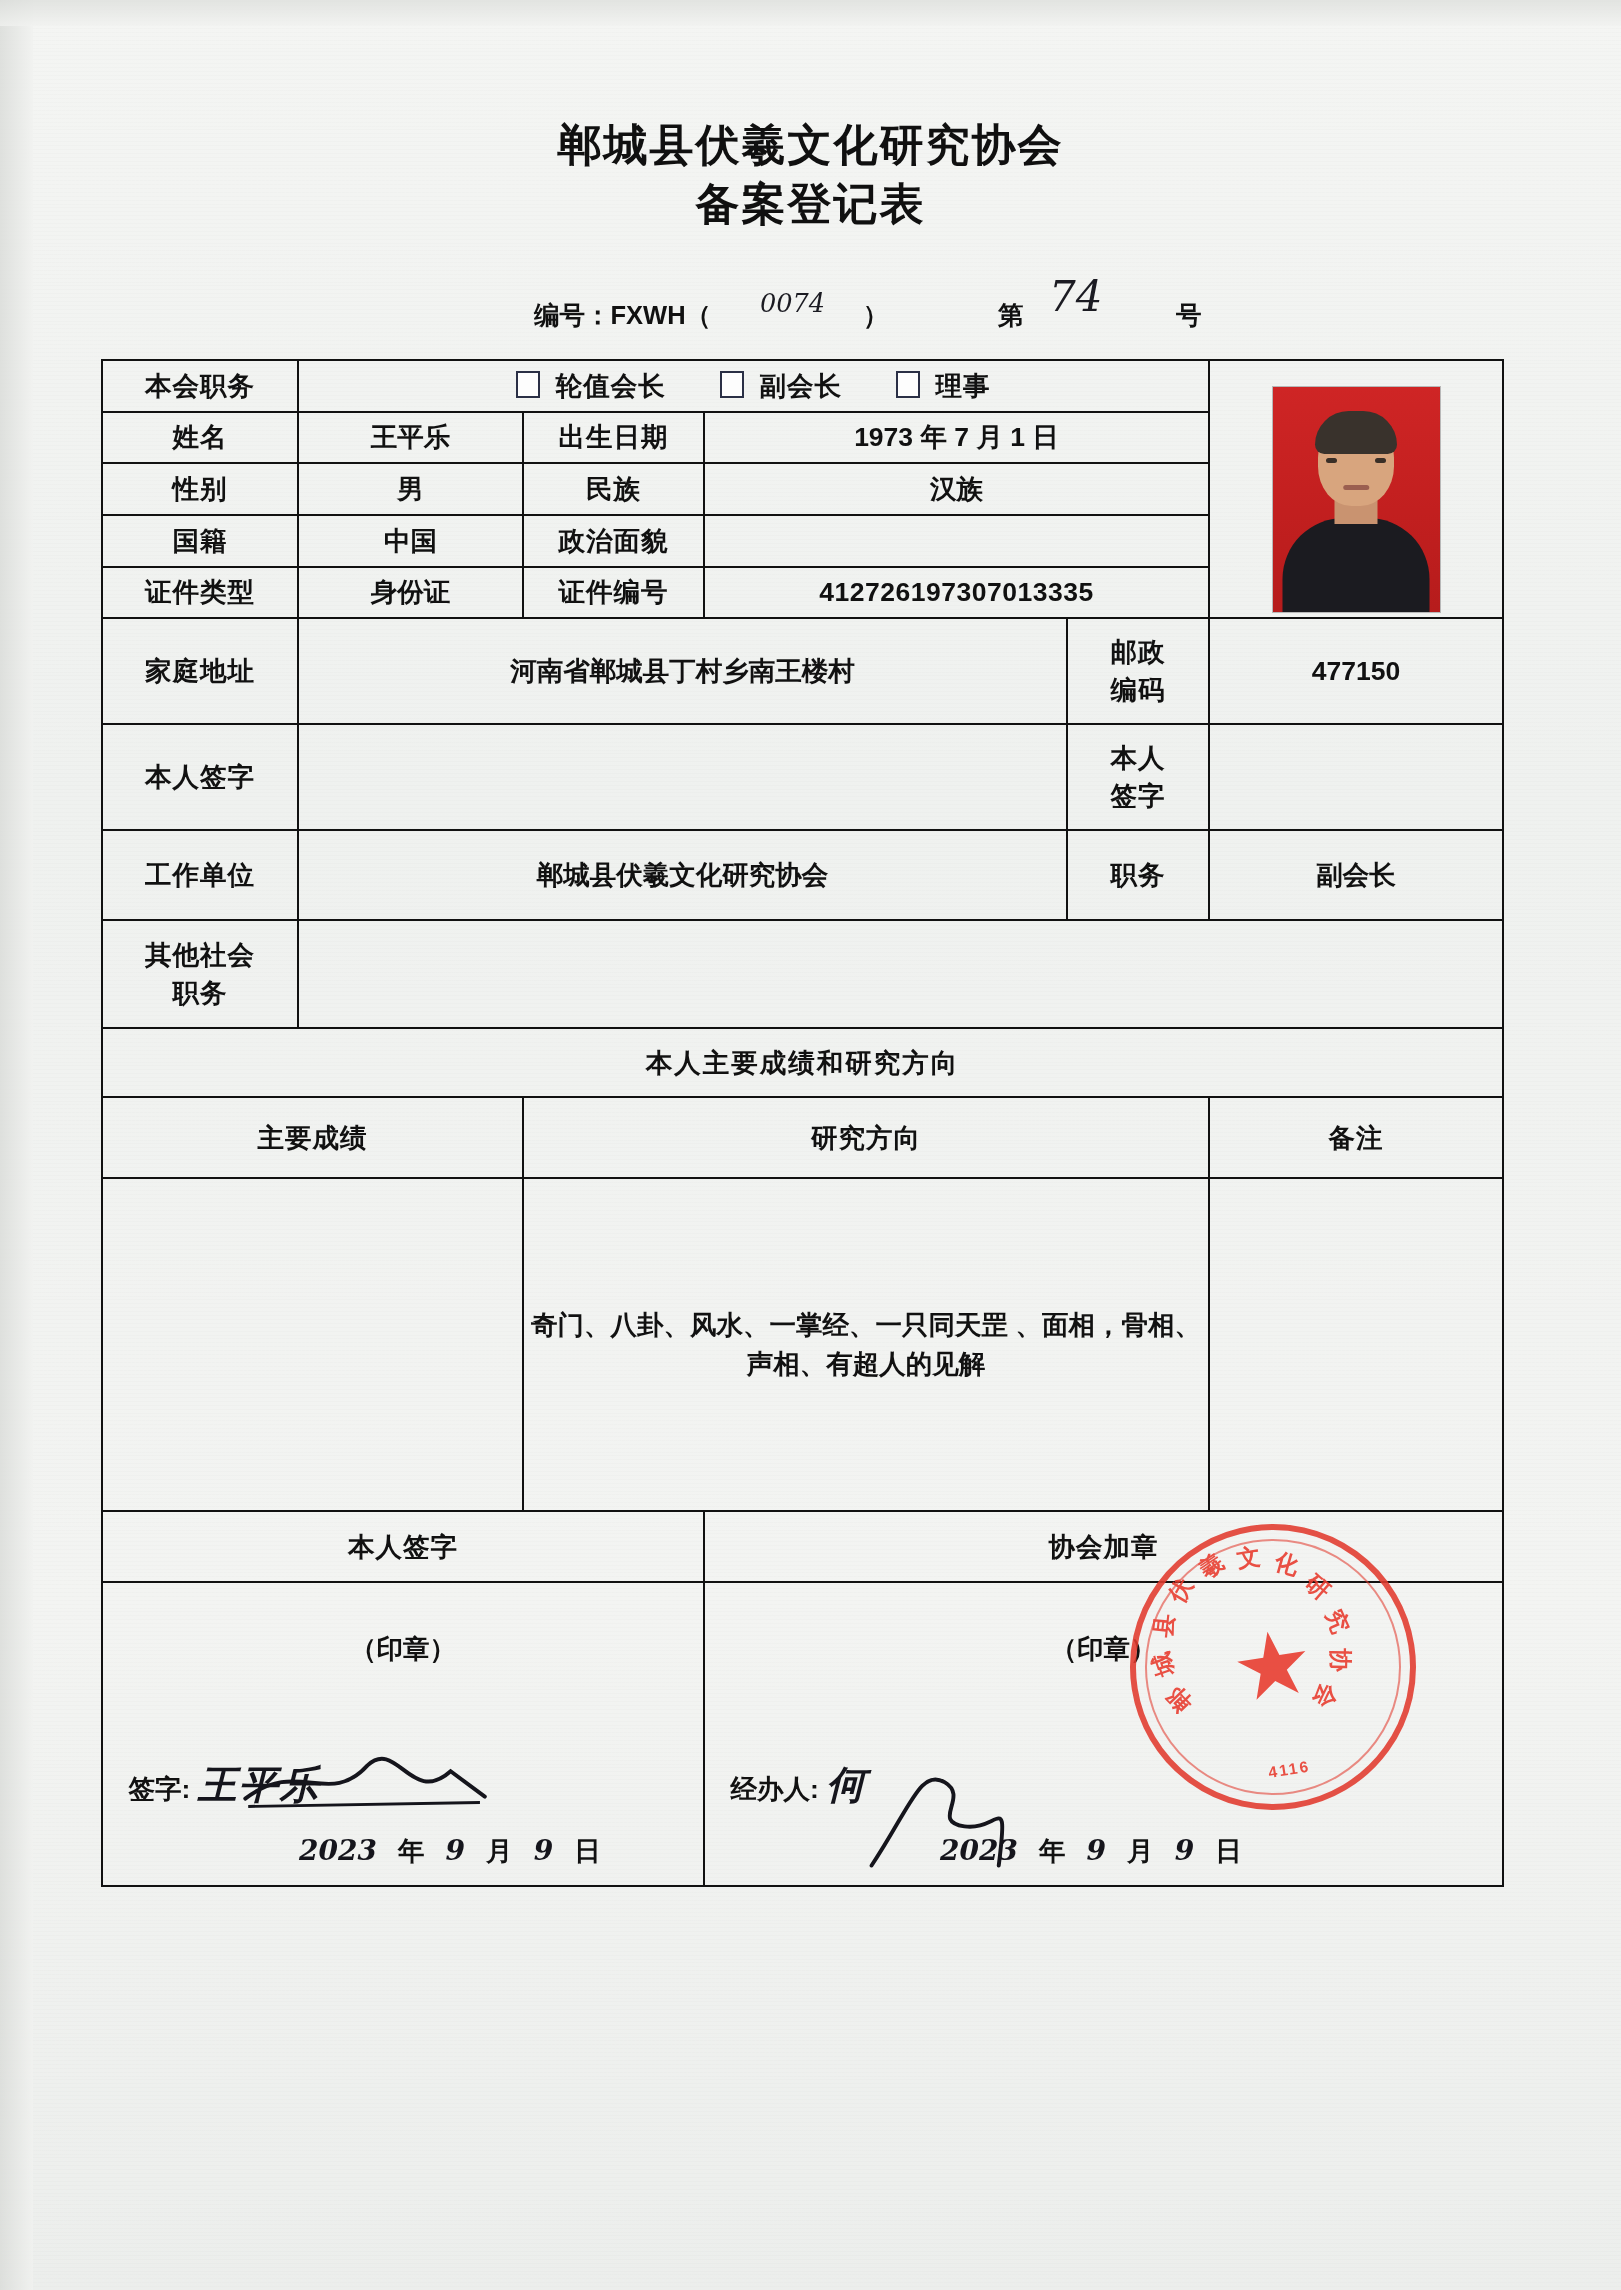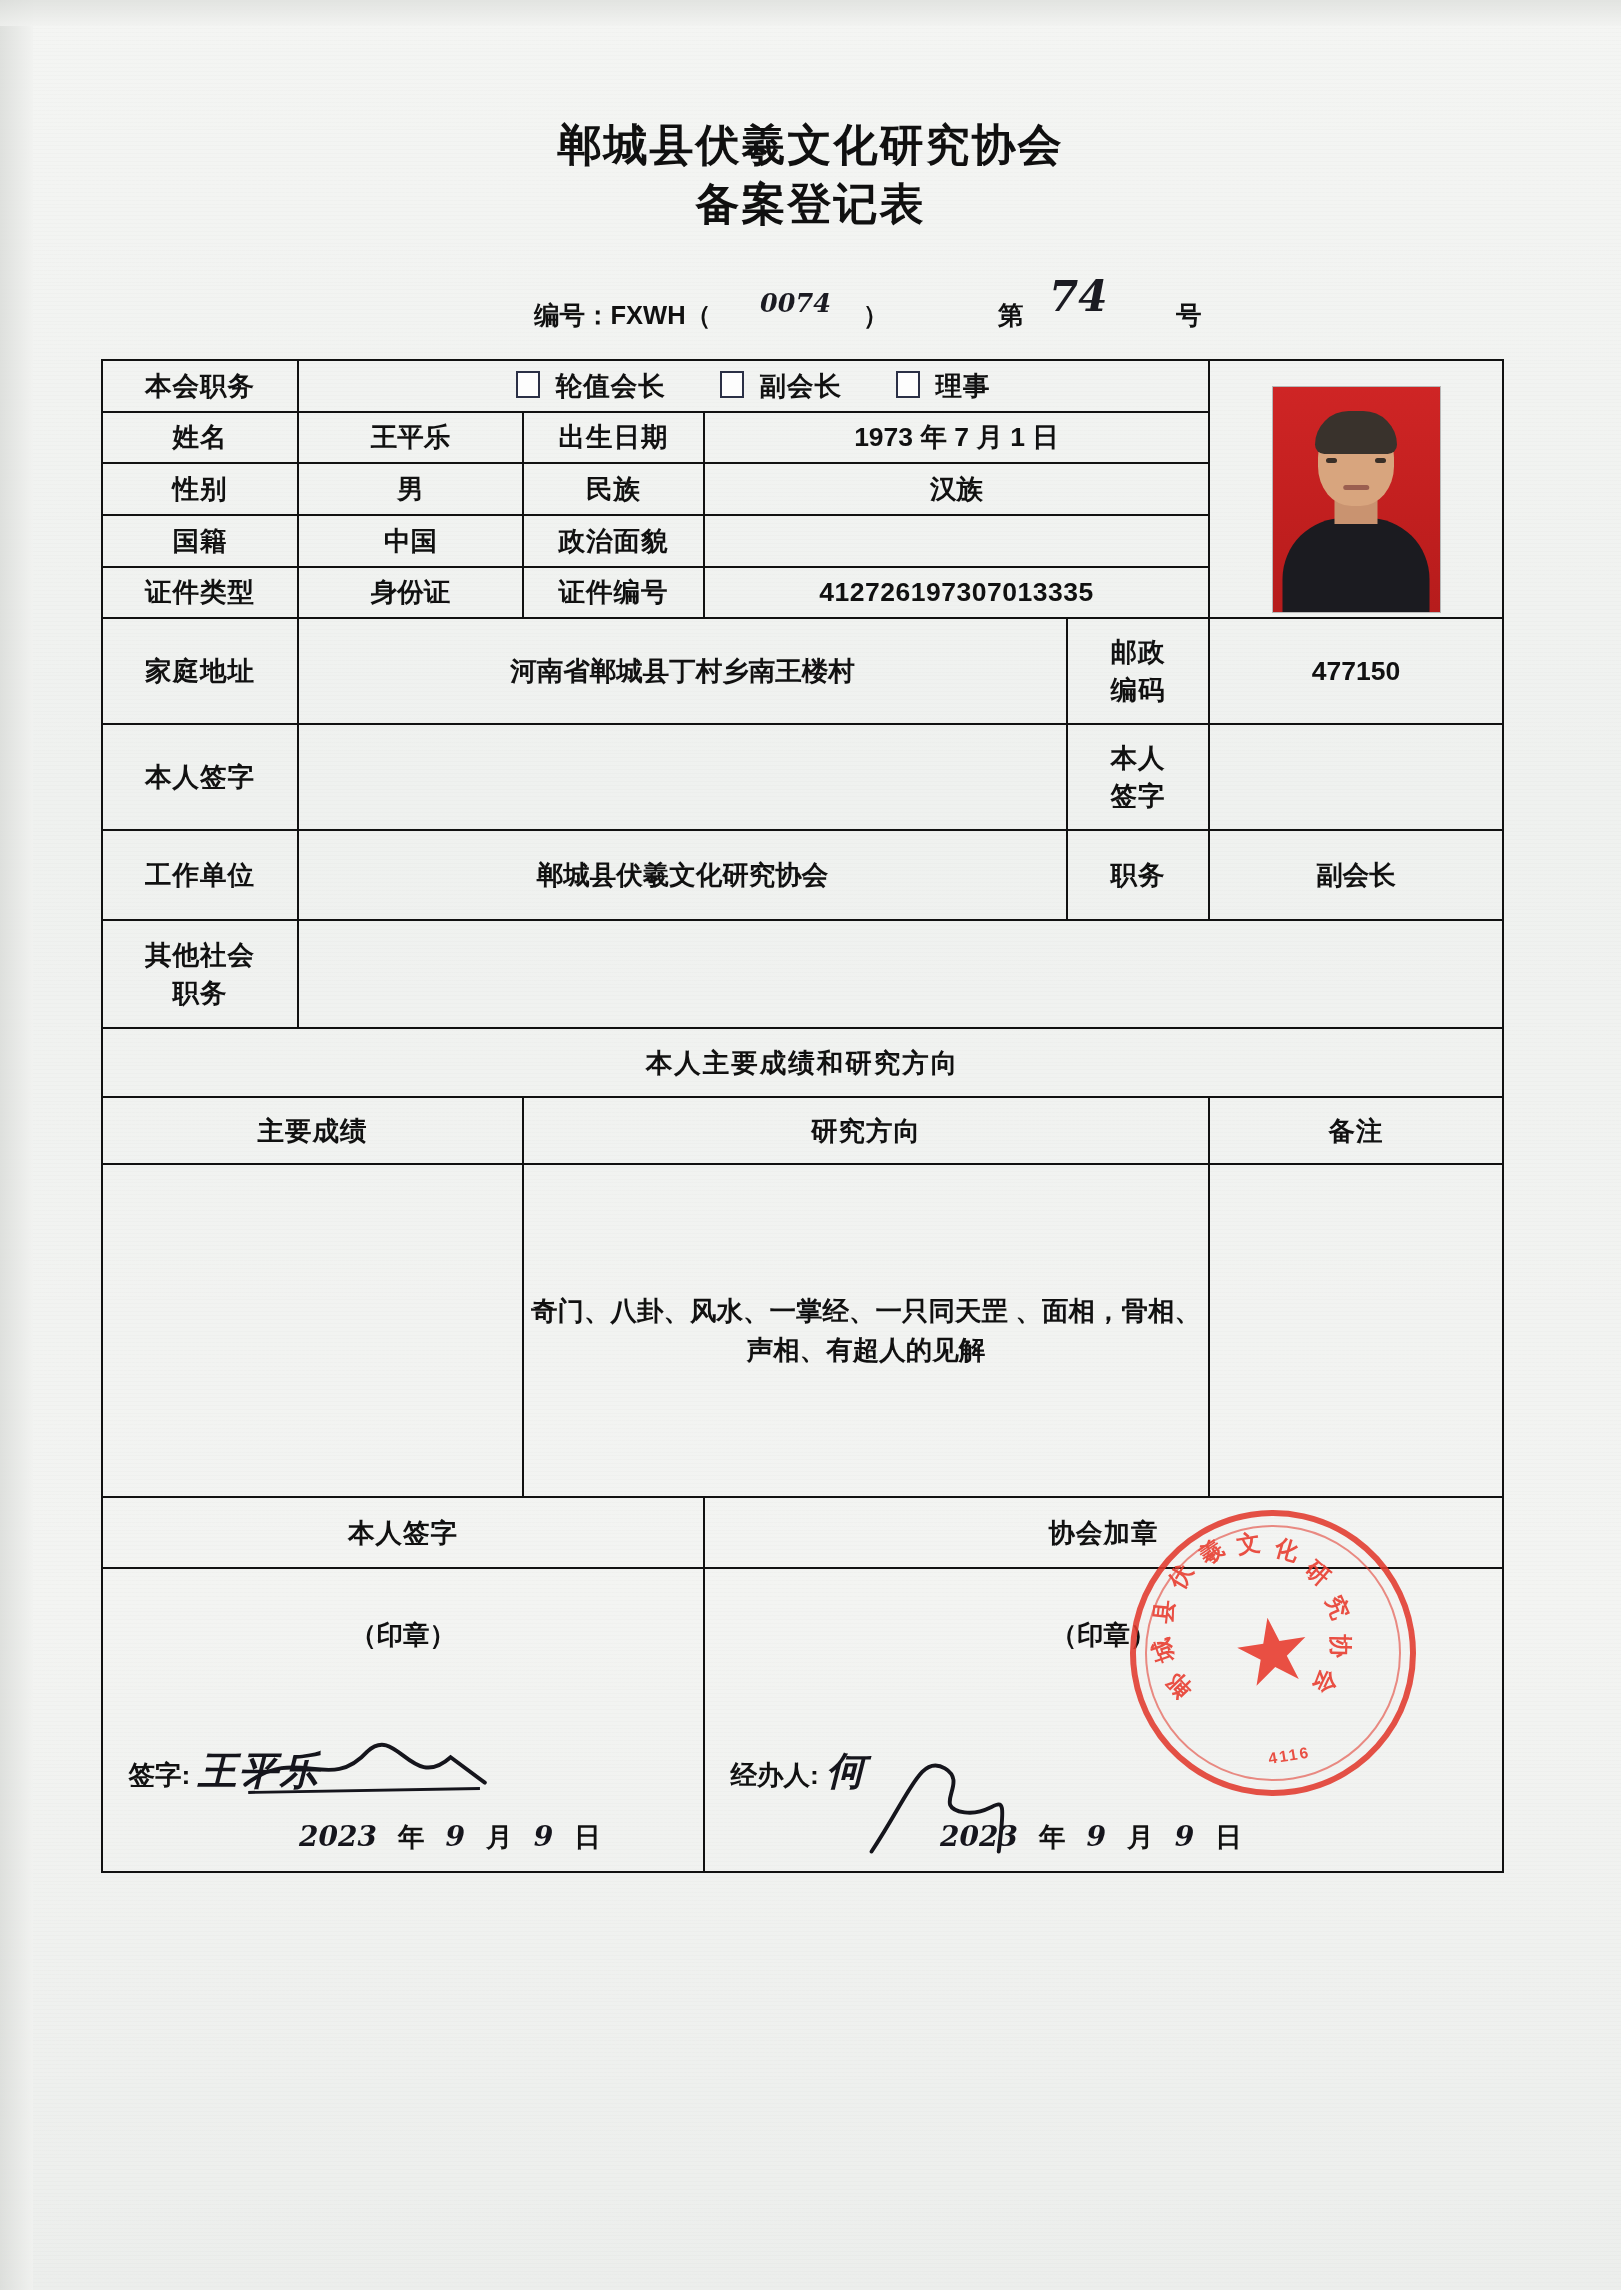--- a/index.html
+++ b/index.html
@@ -40,21 +40,21 @@
     font-size:25.5px;font-weight:bold;color:#111;
   }
   .numline .seg{position:absolute;white-space:nowrap;}
   .num-label{left:534px;top:3.9px;}
   .num-hand{left:760px;top:-5.9px;}
   .di-label{left:998px;top:3.9px;}
   .di-hand{left:1049px;top:-21.6px;}
   .hao-label{left:1176px;top:3.9px;}
   .hand{
     font-family:"DejaVu Serif","Liberation Serif",serif;
-    font-style:italic;font-weight:bold;color:#1b1b22;
+    font-style:italic;font-weight:normal;color:#1b1b22;
   }
 
   
   table.form{
     position:absolute;left:101px;top:359px;
     width:1402px;
     border-collapse:collapse;
     table-layout:fixed;
     background:transparent;
   }
@@ -295,21 +295,21 @@
         <span>其他社会</span><br>
         <span>职务</span>
       </td>
       <td class="val" colspan="5"></td>
     </tr>
 
     <tr style="height:69px">
       <td class="section" colspan="6">本人主要成绩和研究方向</td>
     </tr>
 
-    <tr style="height:67px">
+    <tr style="height:81px">
       <td class="lbl" colspan="2">主要成绩</td>
       <td class="lbl" colspan="3">研究方向</td>
       <td class="lbl">备注</td>
     </tr>
 
     <tr style="height:333px">
       <td colspan="2"></td>
       <td class="research" colspan="3">奇门、八卦、风水、一掌经、一只同天罡 、面相，骨相、声相、有超人的见解</td>
       <td></td>
     </tr>

